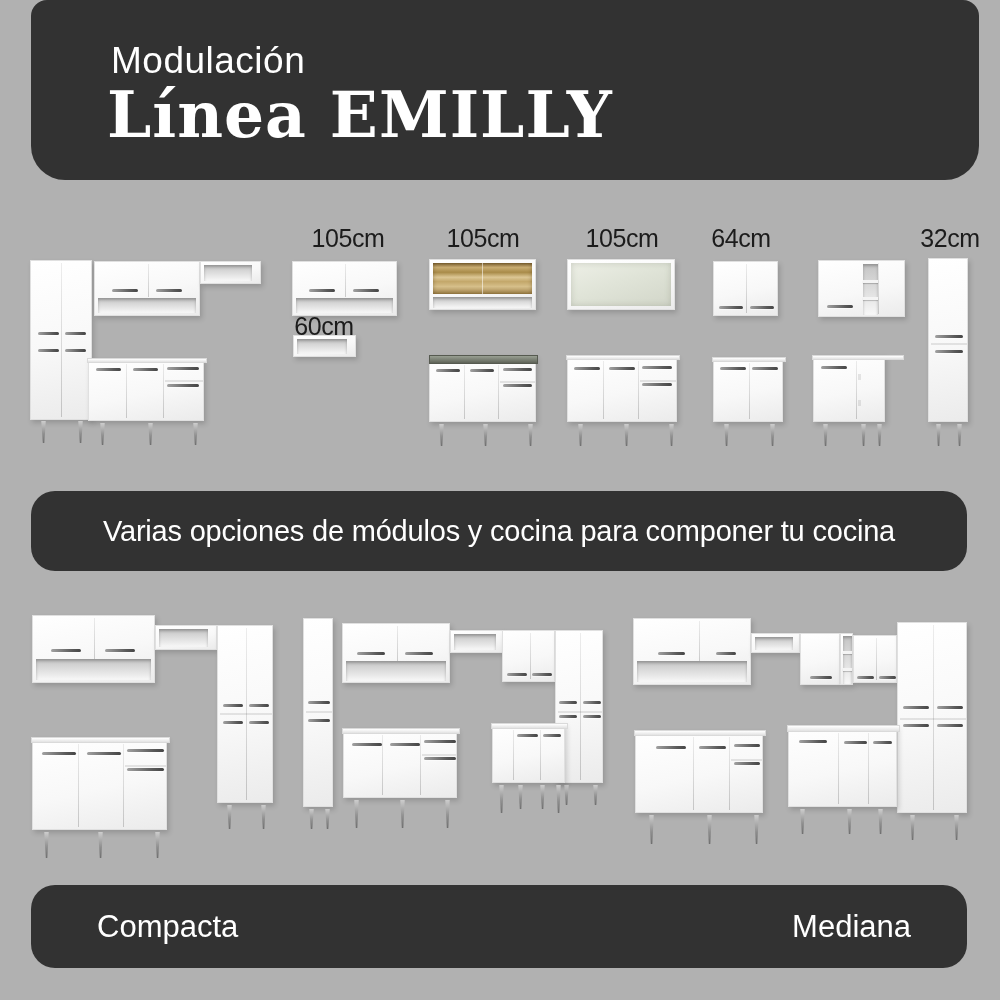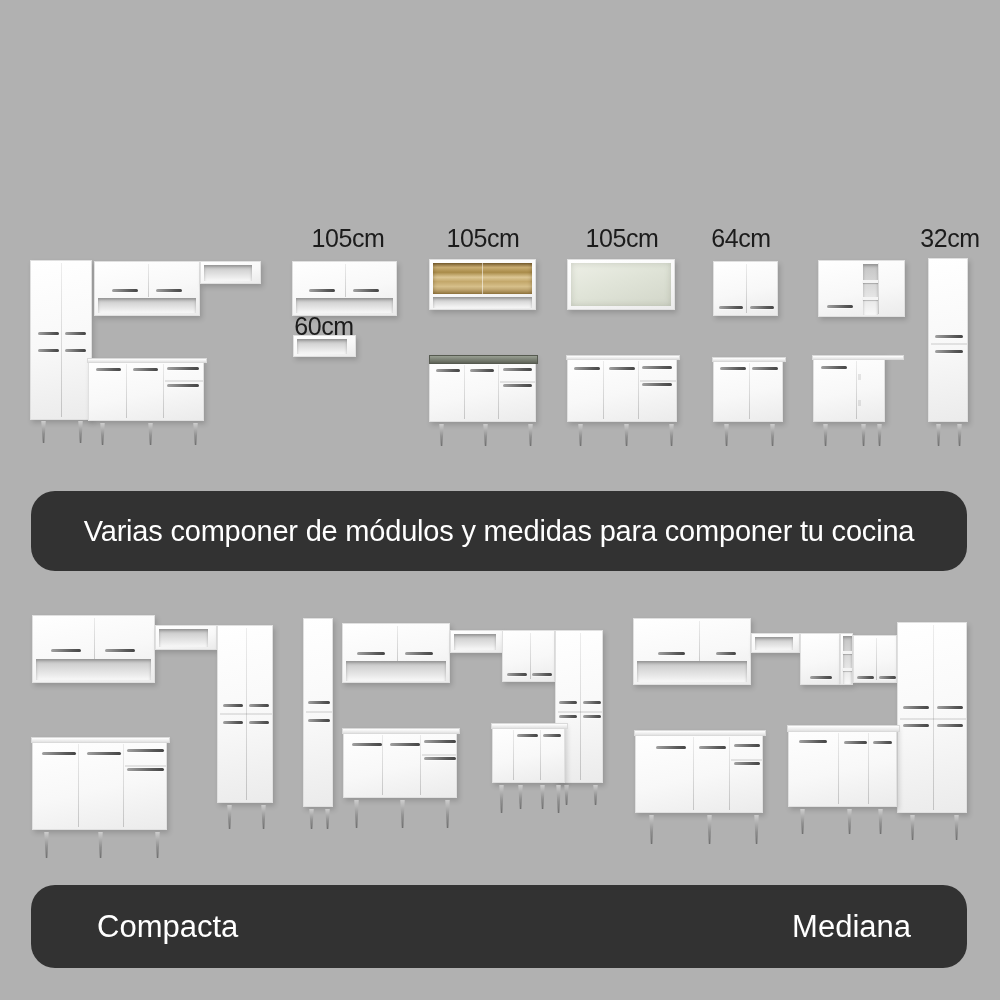--- a/index.html
+++ b/index.html
@@ -42,20 +42,24 @@
       box-shadow:inset 0 0 4px rgba(60,40,0,.4);}
   .gf{background:linear-gradient(160deg,#edefe6 0%,#e0e4d8 45%,#d2d6c9 100%);
       box-shadow:inset 0 0 6px rgba(90,100,80,.25);}
   .sb{height:3px;background:#f4f4f4;box-shadow:0 1px 1px rgba(0,0,0,.22);}
 </style>
 </head>
 <body>
 
 <div class="board">
 
+  <div class="banner header-banner">
+    <div class="kicker">Modulación</div>
+    <div class="title">Línea EMILLY</div>
+  </div>
 
   <div class="mlabel" style="left:288px;top:226px;width:120px">105cm</div>
   <div class="mlabel" style="left:284px;top:314px;width:80px">60cm</div>
   <div class="mlabel" style="left:423px;top:226px;width:120px">105cm</div>
   <div class="mlabel" style="left:562px;top:226px;width:120px">105cm</div>
   <div class="mlabel" style="left:681px;top:226px;width:120px">64cm</div>
   <div class="mlabel" style="left:890px;top:226px;width:120px">32cm</div>
 
   <div class="cab" style="left:30px;top:260px;width:62px;height:160px">
     <i class="vs" style="left:30px"></i>
@@ -169,21 +173,21 @@
 
   <div class="cab" style="left:928px;top:258px;width:40px;height:164px">
     <i class="hd" style="left:6px;top:76px;width:28px"></i>
     <i class="hs" style="left:2px;top:84px;width:36px"></i>
     <i class="hd" style="left:6px;top:91px;width:28px"></i>
     <i class="leg" style="left:6px;top:165px"></i>
     <i class="leg" style="left:27px;top:165px"></i>
   </div>
 
   <div class="banner mid-banner">
-    <div>Varias componer de módulos y medidas para componer tu cocina</div>
+    <div>Varias opciones de módulos y cocina para componer tu cocina</div>
   </div>
 
   <div class="cab" style="left:32px;top:615px;width:123px;height:68px">
     <i class="vs" style="left:61px;top:2px;bottom:auto;height:41px"></i>
     <i class="hd" style="left:18px;top:33px;width:30px"></i>
     <i class="hd" style="left:72px;top:33px;width:30px"></i>
     <i class="cav" style="left:3px;top:43px;width:115px;height:21px"></i>
   </div>
   <div class="cab" style="left:155px;top:625px;width:62px;height:25px">
     <i class="cav" style="left:3px;top:3px;width:49px;height:18px"></i>

